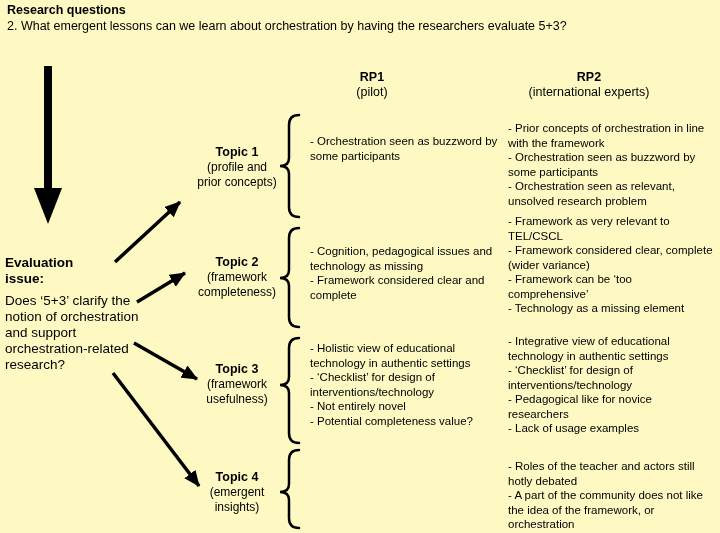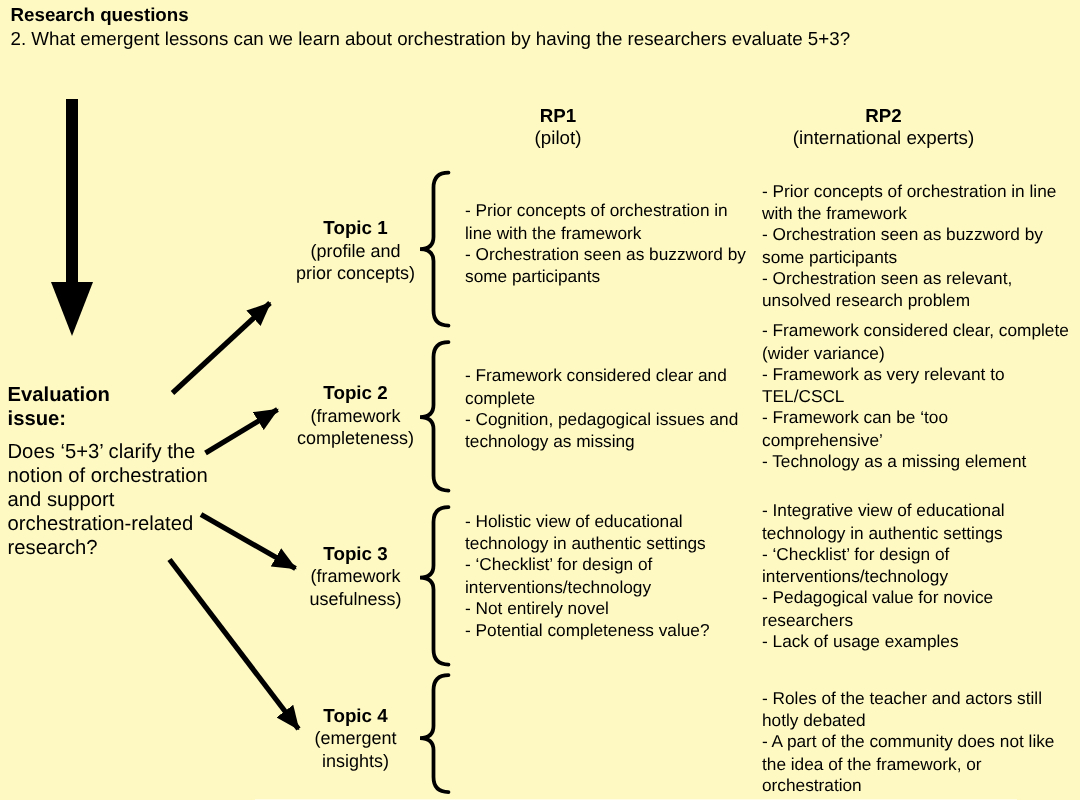--- a/index.html
+++ b/index.html
@@ -116,31 +116,29 @@
 usefulness)</div>
   </div>
   <div id="t4-label" class="abs topic-label">
     <div class="name">Topic 4</div>
     <div class="subtitle">(emergent
 insights)</div>
   </div>
 
   <div id="t1-rp1" class="abs findings rp1-col">
 
-  <div class="item">- Prior concepts of orchestration in
-line with the framework</div>
       <div class="item">- Orchestration seen as buzzword by
 some participants</div>
     </div>
   <div id="t2-rp1" class="abs findings rp1-col">
 
-  <div class="item">- Framework considered clear and
+  <div class="item">- Cognition, pedagogical issues and
+technology as missing</div>
+      <div class="item">- Framework considered clear and
 complete</div>
-      <div class="item">- Cognition, pedagogical issues and
-technology as missing</div>
     </div>
   <div id="t3-rp1" class="abs findings rp1-col">
 
   <div class="item">- Holistic view of educational
 technology in authentic settings</div>
       <div class="item">- ‘Checklist’ for design of
 interventions/technology</div>
       <div class="item">- Not entirely novel</div>
       <div class="item">- Potential completeness value?</div>
     </div>
@@ -152,35 +150,35 @@
 
   <div class="item">- Prior concepts of orchestration in line
 with the framework</div>
       <div class="item">- Orchestration seen as buzzword by
 some participants</div>
       <div class="item">- Orchestration seen as relevant,
 unsolved research problem</div>
     </div>
   <div id="t2-rp2" class="abs findings rp2-col">
 
-  <div class="item">- Framework considered clear, complete
+  <div class="item">- Framework as very relevant to
+TEL/CSCL</div>
+      <div class="item">- Framework considered clear, complete
 (wider variance)</div>
-      <div class="item">- Framework as very relevant to
-TEL/CSCL</div>
       <div class="item">- Framework can be ‘too
 comprehensive’</div>
       <div class="item">- Technology as a missing element</div>
     </div>
   <div id="t3-rp2" class="abs findings rp2-col">
 
   <div class="item">- Integrative view of educational
 technology in authentic settings</div>
       <div class="item">- ‘Checklist’ for design of
 interventions/technology</div>
-      <div class="item">- Pedagogical value for novice
+      <div class="item">- Pedagogical like for novice
 researchers</div>
       <div class="item">- Lack of usage examples</div>
     </div>
   <div id="t4-rp2" class="abs findings rp2-col">
 
   <div class="item">- Roles of the teacher and actors still
 hotly debated</div>
       <div class="item">- A part of the community does not like
 the idea of the framework, or
 orchestration</div>

